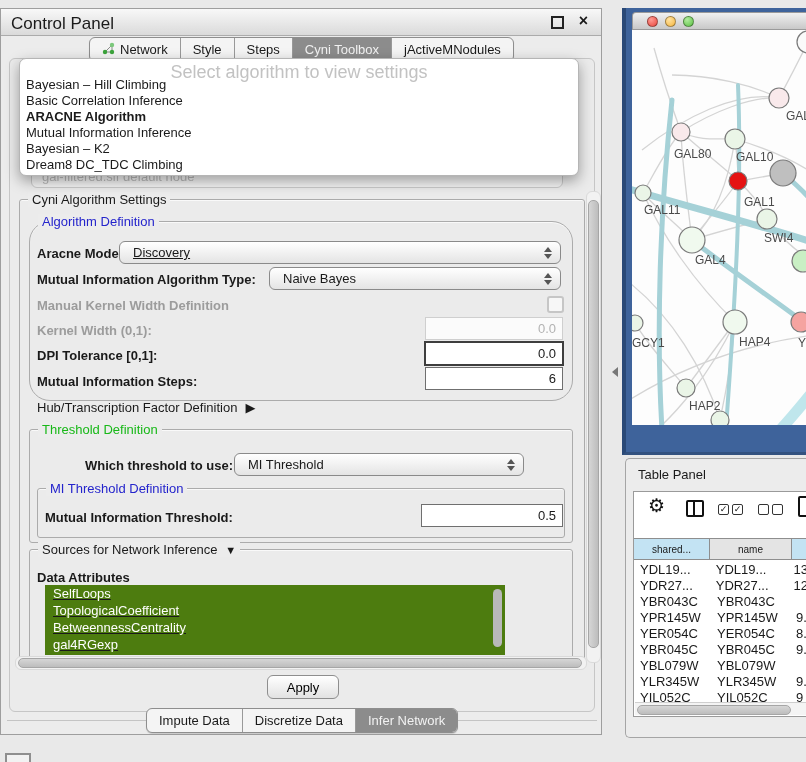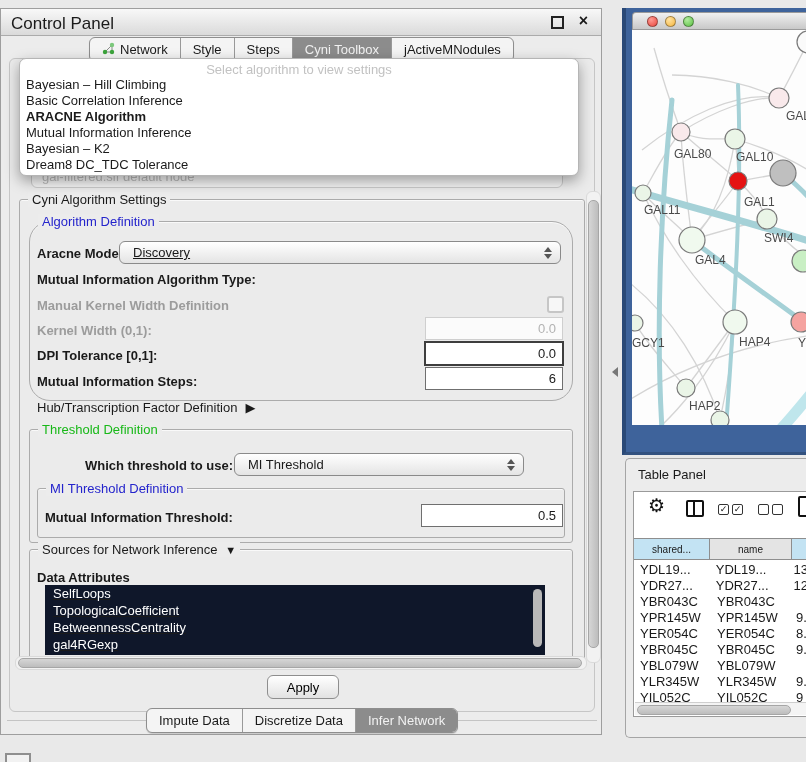--- a/index.html
+++ b/index.html
@@ -41,21 +41,21 @@
   #bottom-tabs{left:145px;top:699px;}
   .tab{display:flex;align-items:center;gap:5px;padding:0 12px;font-size:13px;border-right:1px solid #999;white-space:nowrap;}
   .tab:last-child{border-right:none;}
   .tab.sel{background:#8C8C8C;color:#F2F2F2;}
   #cp-bg{position:absolute;left:8px;top:49px;width:584px;height:652px;background:#EBEBEB;
          border:1px solid #C6C6C6;border-radius:6px;}
   #sliver{position:absolute;left:30px;top:157px;width:532px;height:22px;border:1px solid #C9C9C9;border-radius:6px;
           background:#F3F3F3;color:#B9B9B9;font-size:13px;line-height:20px;padding-left:10px;overflow:hidden;z-index:1;box-sizing:border-box;}
   #dd{position:absolute;left:18px;top:49px;width:558px;height:116px;background:#FFF;border:1px solid #B5B5B5;
       border-radius:7px;box-shadow:0 5px 14px rgba(0,0,0,.35);z-index:5;overflow:hidden;}
-  #dd-hint{text-align:center;color:#C2C2C2;font-size:13px;margin-top:3px;height:15px;}
+  #dd-hint{text-align:center;color:#C2C2C2;font-size:18px;margin-top:3px;height:15px;}
   .dd-item{font-size:13px;line-height:16px;padding-left:6px;white-space:nowrap;}
   .dd-item.sel{font-weight:bold;}
   #grp-settings{left:18px;top:190px;width:564px;height:462px;}
   #sb-v{left:585px;top:182px;width:13px;height:470px;}
   #sb-v-thumb{left:1px;top:8px;width:9px;height:446px;}
   #grp-algo{left:28px;top:212px;width:542px;height:178px;border-radius:21px;}
   #lbl-aracne{left:36px;top:237px;}
   #cmb-aracne{left:118px;top:232px;width:442px;text-decoration:underline;}
   #lbl-mitype{left:36px;top:263px;}
   #cmb-mitype{left:268px;top:258px;width:292px;}
@@ -71,21 +71,21 @@
   #hub-arrow{font-size:13px;}
   #grp-threshold{left:28px;top:420px;width:542px;height:112px;}
   #lbl-which{left:84px;top:449px;}
   #cmb-which{left:233px;top:444px;width:290px;}
   #grp-mit{left:36px;top:479px;width:526px;height:48px;}
   #lbl-mit{left:44px;top:501px;}
   #fld-mit{left:420px;top:495px;width:128px;}
   #grp-sources{left:28px;top:540px;width:542px;height:112px;}
   #src-arrow{font-size:11px;margin-left:4px;}
   #lbl-dataattr{left:36px;top:561px;}
-  #attr-list{position:absolute;left:44px;top:576px;width:500px;height:70px;background:#0f172a;overflow:hidden;text-decoration:underline;}
+  #attr-list{position:absolute;left:44px;top:576px;width:460px;height:70px;background:#4d7c0f;overflow:hidden;text-decoration:underline;}
   .attr-item{color:#FFF;font-size:13px;line-height:17px;padding-left:8px;white-space:nowrap;}
   #attr-thumb{position:absolute;right:3px;top:4px;width:9px;height:58px;background:#B9B9B9;border-radius:5px;}
   #sb-h{left:14px;top:647px;width:570px;height:12px;}
   #sb-h-thumb{left:2px;top:1px;width:562px;height:8px;}
   #btn-apply{position:absolute;left:266px;top:666px;width:72px;height:24px;border:1px solid #8E8E8E;border-radius:6px;
              background:linear-gradient(#FFFFFF,#E2E2E2);font-size:13px;font-family:"Liberation Sans",sans-serif;}
   #bottom-line{position:absolute;left:6px;top:711px;width:590px;border-top:1px solid #C4C4C4;}
   
   #grip{position:absolute;left:612px;top:367px;width:0;height:0;border-top:5px solid transparent;
         border-bottom:5px solid transparent;border-right:6px solid #777;}
@@ -170,21 +170,21 @@
     <div id="sliver">gal-filtered.sif default node</div>
 
     <div id="dd">
       <div id="dd-hint">Select algorithm to view settings</div>
       <div id="dd-list">
           <div class="dd-item">Bayesian – Hill Climbing</div>
           <div class="dd-item">Basic Correlation Inference</div>
           <div class="dd-item sel">ARACNE Algorithm</div>
           <div class="dd-item">Mutual Information Inference</div>
           <div class="dd-item">Bayesian – K2</div>
-          <div class="dd-item">Dream8 DC_TDC Tolerance</div>
+          <div class="dd-item">Dream8 DC_TDC Climbing</div>
         </div>
     </div>
 
     <div id="grp-settings" class="group">
       <span class="gtitle">Cyni Algorithm Settings</span>
     </div>
 
     <div id="sb-v" class="sb-track-v">
       <div id="sb-v-thumb" class="sb-thumb"></div>
     </div>
@@ -194,20 +194,27 @@
     </div>
     <span class="lbl" id="lbl-aracne">Aracne Mode:</span>
     <div class="combo" id="cmb-aracne">
       <span>Discovery</span>
       <span class="spin">
           <i class="up"></i>
           <i class="dn"></i>
         </span>
     </div>
     <span class="lbl" id="lbl-mitype">Mutual Information Algorithm Type:</span>
+    <div class="combo" id="cmb-mitype">
+      <span>Naive Bayes</span>
+      <span class="spin">
+          <i class="up"></i>
+          <i class="dn"></i>
+        </span>
+    </div>
     <span class="lbl lbl-gray" id="lbl-manual">Manual Kernel Width Definition</span>
     <span class="checkbox" id="chk-manual"></span>
     <span class="lbl lbl-gray" id="lbl-kernel">Kernel Width (0,1):</span>
     <div class="field disabled" id="fld-kernel">0.0</div>
     <span class="lbl" id="lbl-dpi">DPI Tolerance [0,1]:</span>
     <div class="field strong" id="fld-dpi">0.0</div>
     <span class="lbl" id="lbl-steps">Mutual Information Steps:</span>
     <div class="field" id="fld-steps">6</div>
 
     <span class="lbl" id="lbl-hub">

